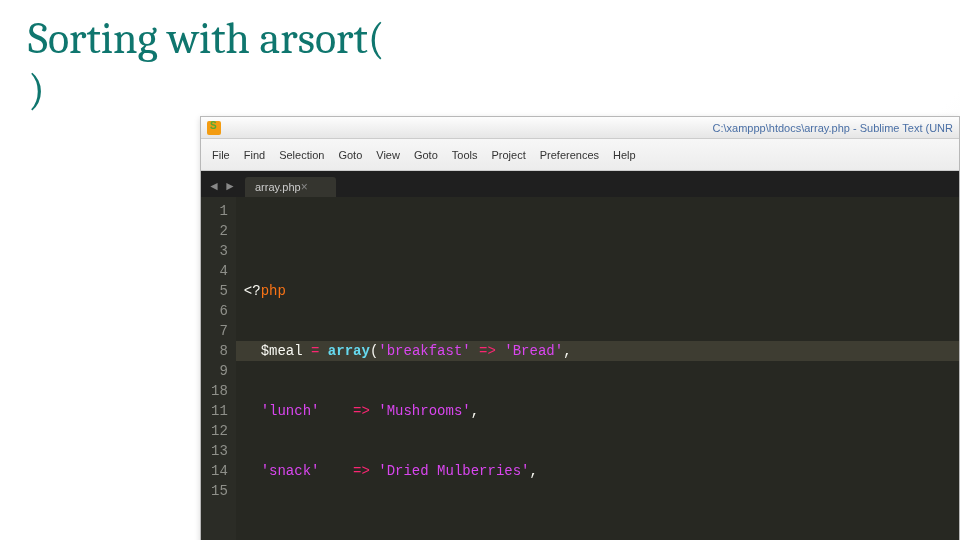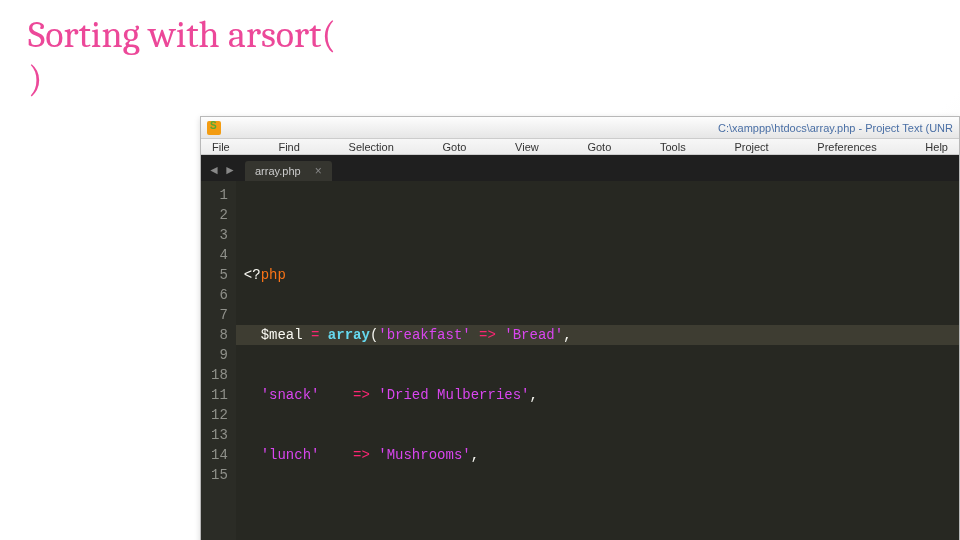--- a/index.html
+++ b/index.html
@@ -8,22 +8,22 @@
     height: 540px;
     background: linear-gradient(135deg, #ffffff 0%, #ffffff 70%, #e8e8e6 100%);
     font-family: Cambria, Georgia, serif;
     position: relative;
     overflow: hidden;
   }
   .slide-title {
     position: absolute;
     top: 14px;
     left: 28px;
-    font-size: 38px;
-    color: #ec4899;
+    font-size: 44px;
+    color: #0f766e;
     font-weight: 400;
     line-height: 1.15;
   }
   .editor-window {
     position: absolute;
     top: 116px;
     left: 200px;
     width: 760px;
     background: #e8e8e8;
     border: 1px solid #b8b8b8;
@@ -57,29 +57,28 @@
     font-weight:bold;
   }
   .title-bar-path {
     margin-left: auto;
     color: #4a6fa5;
     font-size: 11px;
     white-space: nowrap;
     overflow: hidden;
   }
   .menu-bar {
-    height: 16px;
+    height: 32px;
     background: linear-gradient(#f7f7f7, #ececec);
     display: flex;
     align-items: center;
     padding: 3px 4px;
     font-size: 11px;
     color: #333;
     border-bottom: 1px solid #ccc;
-    justify-content: space-between;
   }
   .menu-item {
     padding: 2px 7px;
     cursor: default;
   }
   .tab-row {
     background: #1f1f1f;
     height: 26px;
     display: flex;
     align-items: flex-end;
@@ -96,26 +95,25 @@
     width:14px; height:14px;
     color:#888;
     font-size:12px;
     line-height:14px;
     text-align:center;
   }
   .tab {
     background: #35352f;
     color: #ccc;
     font-size: 11px;
-    padding: 4px 10px 4px 10px;
+    padding: 4px 28px 4px 10px;
     border-top-left-radius: 3px;
     border-top-right-radius: 3px;
     display: flex;
     align-items: flex-start;
-    gap: 14px;
   }
   .tab-close {
     color:#888;
     font-size:12px;
     line-height:1;
   }
   .code-area {
     background: #272822;
     display: flex;
     font-family: Consolas, "Courier New", monospace;
@@ -156,21 +154,21 @@
 <body>
 
 <div class="slide-title">
   <span>Sorting with arsort(</span><br>
   <span>)</span>
 </div>
 
 <div class="editor-window">
   <div class="title-bar">
     <span class="title-bar-icon"></span>
-    <span class="title-bar-path">C:\xamppp\htdocs\array.php - Project Text (UNR</span>
+    <span class="title-bar-path">C:\xamppp\htdocs\array.php - Sublime Text (UNR</span>
   </div>
 
   <div class="menu-bar">
     <span class="menu-item">File</span>
     <span class="menu-item">Find</span>
     <span class="menu-item">Selection</span>
     <span class="menu-item">Goto</span>
     <span class="menu-item">View</span>
     <span class="menu-item">Goto</span>
     <span class="menu-item">Tools</span>
@@ -206,22 +204,22 @@
       <div class="ln">12</div>
       <div class="ln">13</div>
       <div class="ln">14</div>
       <div class="ln">15</div>
     </div>
     <div class="code">
       <div class="hl-line" id="hl" style="top: 144px;"></div>
 
       <div class="line"><span class="c-def">&lt;?</span><span class="c-tag">php</span></div>
       <div class="line">  <span class="c-def">$meal</span><span class="c-op"> = </span><span class="c-fn">array</span><span class="c-def">(</span><span class="c-str">'breakfast'</span><span class="c-op"> =&gt; </span><span class="c-str">'Bread'</span><span class="c-def">,</span></div>
+      <div class="line">  <span class="c-str">'lunch'</span>   <span class="c-op"> =&gt; </span><span class="c-str">'Mushrooms'</span><span class="c-def">,</span></div>
       <div class="line">  <span class="c-str">'snack'</span>   <span class="c-op"> =&gt; </span><span class="c-str">'Dried Mulberries'</span><span class="c-def">,</span></div>
-      <div class="line">  <span class="c-str">'lunch'</span>   <span class="c-op"> =&gt; </span><span class="c-str">'Mushrooms'</span><span class="c-def">,</span></div>
       
       
       
       
       
       
       
       
       
       

